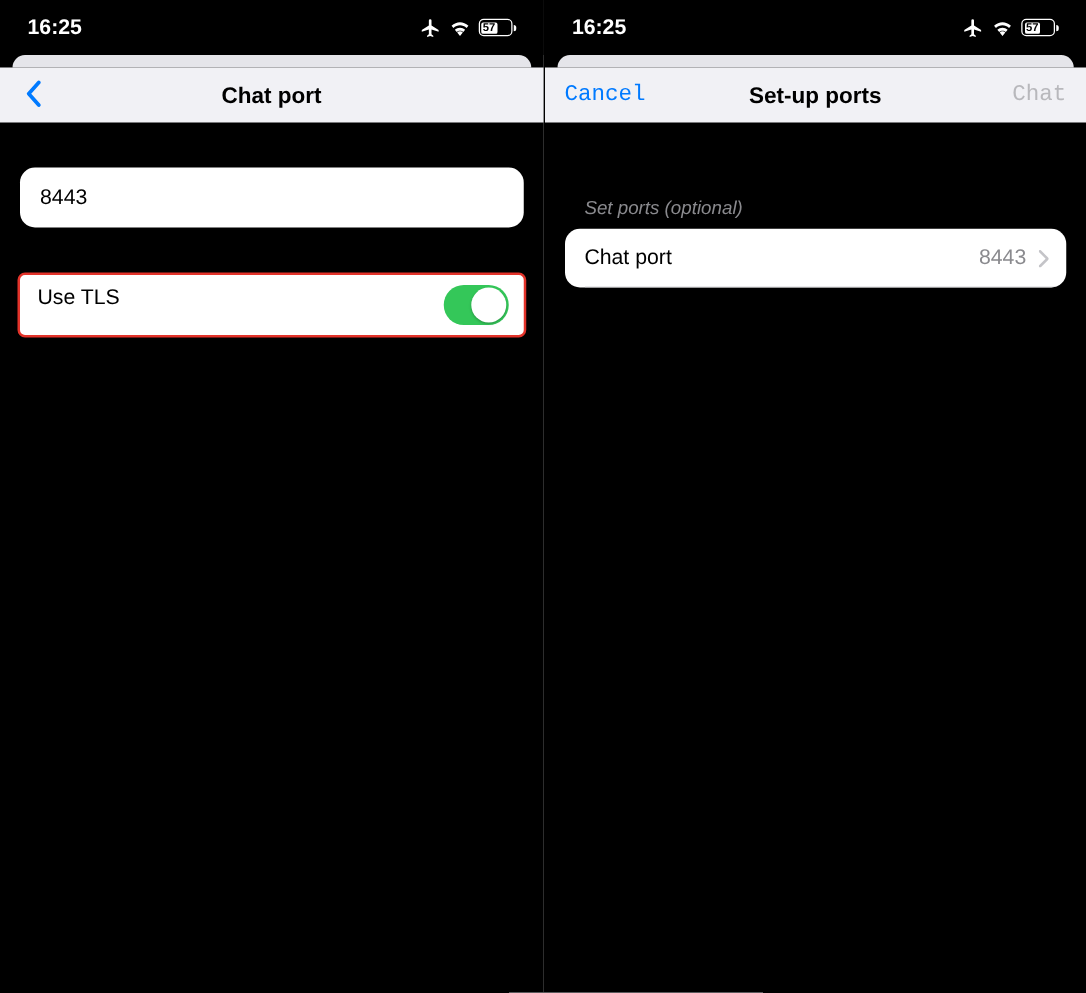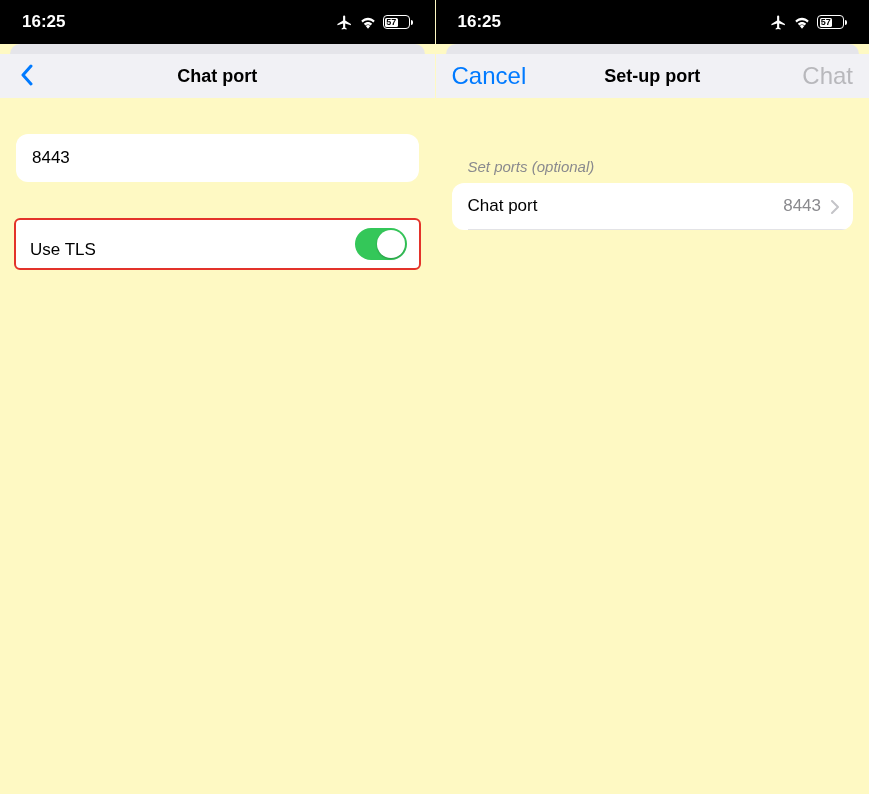--- a/index.html
+++ b/index.html
@@ -7,21 +7,21 @@
   body {
     font-family: -apple-system, BlinkMacSystemFont, "Helvetica Neue", Arial, sans-serif;
     background: #f1f1f5;
     display: flex;
   }
   .phone {
     width: 50%;
     height: 100%;
     display: flex;
     flex-direction: column;
-    background: #fef9c3;
+    background: #000000;
     position: relative;
   }
   .phone + .phone { border-left: 1px solid rgba(0,0,0,0); }
 
   .statusbar {
     height: 44px;
     background: #000;
     display: flex;
     align-items: center;
     justify-content: space-between;
@@ -78,23 +78,24 @@
   .nav-title {
     position: absolute;
     left: 0; right: 0;
     text-align: center;
     font-size: 18px;
     font-weight: 600;
     color: #000;
     pointer-events: none;
   }
   .nav-left, .nav-right {
-    font-size: 24px;
+    font-size: 18px;
     color: #007aff;
     min-width: 60px;
+    font-family: Liberation Mono, monospace;
   }
   .nav-right { text-align: right; }
   .nav-right.disabled { color: #b8b8bc; }
   .back-chevron {
     display:inline-flex;align-items:center;justify-content:center;
     width:20px;height:28px;
   }
 
   .content { padding: 0 16px; }
   .spacer { height: 36px; }
@@ -106,21 +107,21 @@
     padding: 14px 16px;
     font-size: 17px;
     color: #000;
   }
 
   .cell-toggle {
     background: #fff;
     border-radius: 12px;
     padding: 10px 14px 10px 16px;
     display: flex;
-    align-items: flex-end;
+    align-items: flex-start;
     justify-content: space-between;
     font-size: 17px;
   }
   .highlight {
     border: 2.5px solid #e3332a;
     border-radius: 6px;
     padding: 8px 12px 8px 14px;
     margin-left: -2px; margin-right: -2px;
   }
 
@@ -237,21 +238,21 @@
         <span class="battery-shell">
             <span class="battery-fill">57</span>
           </span>
           <span class="battery-tip"></span>
       </span>
     </span>
   </div>
   <div class="sheettab"></div>
   <div class="navbar">
     <span class="nav-left">Cancel</span>
-    <span class="nav-title">Set-up port</span>
+    <span class="nav-title">Set-up ports</span>
     <span class="nav-right disabled">Chat</span>
   </div>
 
   <div class="content">
     <div class="spacer"></div>
     <div class="spacer-sm"></div>
     <div class="section-header">Set ports (optional)</div>
     <div class="group">
       <div class="row">
         <span class="row-label">Chat port</span>

